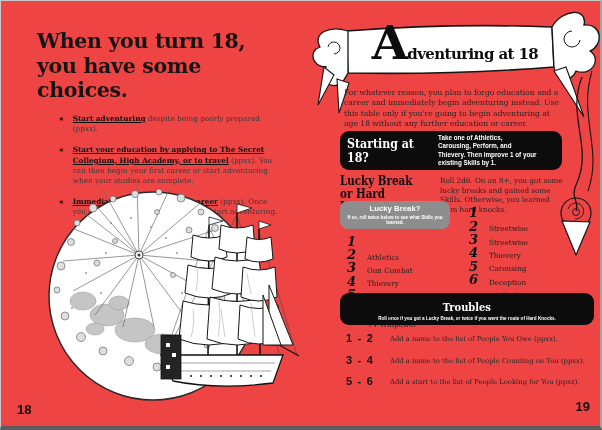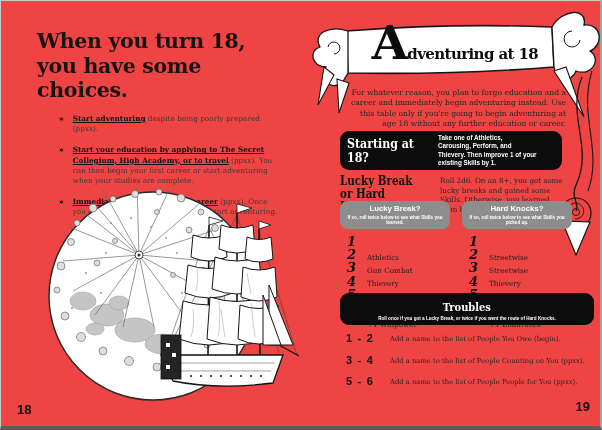--- a/index.html
+++ b/index.html
@@ -32,21 +32,21 @@
   
   .banner-art { position:absolute; left:2px; top:4px; width:298px; height:252px; pointer-events:none; }
   .banner-title {
     position:absolute; left:46px; top:18px; width:214px; display:flex;
     justify-content:center; align-items:baseline; color:#0c0c0c;
     font-family:"DejaVu Serif", serif; font-weight:700; white-space:nowrap;
   }
   .dropcap { font-size:47px; line-height:1; letter-spacing:-1px; }
   .title-rest { font-size:15px; letter-spacing:-0.6px; }
   .intro { position:absolute; left:42px; top:87px; width:222px;
-    font:7.6px/1.36 "DejaVu Serif", serif; color:#262626;text-align:right; }
+    font:7.6px/1.36 "DejaVu Serif", serif; color:#262626; }
   .blackbox { background:#0c0c0c; color:#fff; border-radius:9px; }
   .starting { position:absolute; left:38px; top:130px; width:222px; height:39px;
     display:flex; align-items:center; gap:7px; padding:2px 25px 2px 7px; }
   .bb-label { flex:0 0 84px; font:700 12.5px/1.05 "DejaVu Serif", serif;
     display:inline-block; transform:scaleX(.88); transform-origin:left center; }
   .bb-text { flex:1; font:700 6.3px/1.32 "Liberation Sans", sans-serif; }
   .lh-row { position:absolute; left:38px; top:174px; width:226px; display:flex; gap:8px; }
   .lh-label { flex:0 0 92px; font:700 12px/1.08 "DejaVu Serif", serif; color:#0d0d0d;
     display:inline-block; transform:scaleX(.86); transform-origin:left top; }
   .lh-text { flex:1; padding-top:1px; font:7.2px/1.35 "DejaVu Serif", serif; color:#262626; }
@@ -309,24 +309,20 @@
               <span class="dnum">5</span>
               <span class="dlabel">Perform</span>
             </div>
           <div class="drow">
               <span class="dnum">6</span>
               <span class="dlabel">+1 Willpower</span>
             </div>
         </div>
       </div>
       <div class="col">
-        <div class="graybox">
-          <div class="gb-title">Hard Knocks?</div>
-          <div class="gb-sub">If so, roll twice below to see what Skills you picked up.</div>
-        </div>
         <div class="dlist">
           <div class="drow">
               <span class="dnum">1</span>
               <span class="dlabel">Streetwise</span>
             </div>
           <div class="drow">
               <span class="dnum">2</span>
               <span class="dlabel">Streetwise</span>
             </div>
           <div class="drow">
@@ -350,27 +346,27 @@
     </div>
 
     <div class="blackbox troubles">
       <div><span class="tb-title">Troubles</span></div>
       <div class="tb-sub">Roll once if you got a Lucky Break, or twice if you went the route of Hard Knocks.</div>
     </div>
 
     <div class="trows">
       <div class="trow">
         <span class="trange">1 - 2</span>
-        <span class="ttext">Add a name to the list of People You Owe (begin).</span>
+        <span class="ttext">Add a name to the list of People You Owe (ppxx).</span>
       </div>
       <div class="trow">
         <span class="trange">3 - 4</span>
         <span class="ttext">Add a name to the list of People Counting on You (ppxx).</span>
       </div>
       <div class="trow">
         <span class="trange">5 - 6</span>
-        <span class="ttext">Add a name to the list of People People for You (ppxx).</span>
+        <span class="ttext">Add a start to the list of People Looking for You (ppxx).</span>
       </div>
     </div>
 
     <div class="pagenum pn-right">19</div>
   </div>
 </div>
 
 </body></html>

